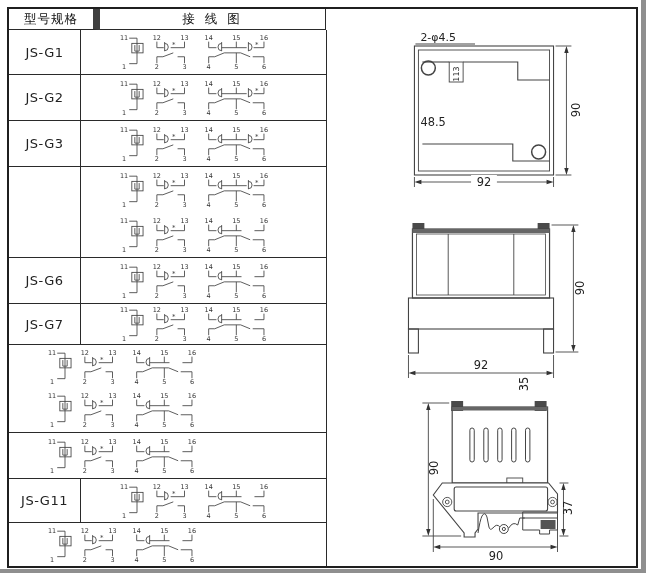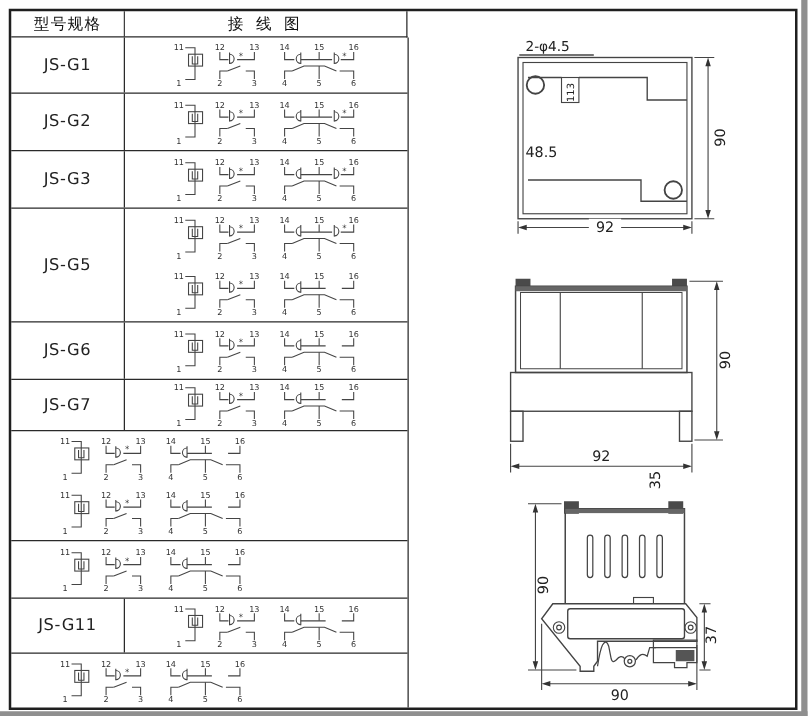--- a/index.html
+++ b/index.html
@@ -3,28 +3,28 @@
 <meta charset="utf-8">
 <style>
   html,body{margin:0;padding:0;}
   body{width:646px;height:573px;background:#fff;position:relative;
        font-family:"DejaVu Sans","Liberation Sans",sans-serif;overflow:hidden;}
   .table{position:absolute;left:7px;top:7px;width:627px;height:557px;
          border:2px solid #1f1f1f;display:flex;flex-direction:column;background:#fff;}
   .header{display:flex;height:21px;flex:0 0 21px;}
   .hcell{display:flex;align-items:center;justify-content:center;
          font-size:12.5px;color:#111;border-bottom:1px solid #2a2a2a;box-sizing:border-box;}
-  .hc1{width:91px;border-right:1px solid #404040;letter-spacing:1px;}
+  .hc1{width:91px;border-right:7px solid #404040;letter-spacing:1px;}
   .hc2{width:226px;border-right:1px solid #2a2a2a;letter-spacing:3px;}
   .hc3{flex:1;letter-spacing:2px;}
   .tbody{flex:1;display:flex;min-height:0;}
   .rows{width:317px;display:flex;flex-direction:column;}
   .row{display:flex;border-bottom:1px solid #2a2a2a;box-sizing:border-box;min-height:0;}
   .row:last-child{border-bottom:none;}
-  .model-cell{width:91px;border-right:1px solid #2a2a2a;box-sizing:border-box;
+  .model-cell{width:72px;border-right:1px solid #2a2a2a;box-sizing:border-box;
               display:flex;flex-direction:column;}
   .model-label{flex:1;display:flex;align-items:center;justify-content:center;
                font-size:13px;color:#222;letter-spacing:0.5px;}
   .wiring-cell{width:226px;box-sizing:border-box;display:flex;flex-direction:column;}
   .wiring-holder{flex:1;display:flex;align-items:center;justify-content:center;min-height:0;}
   .outline-col{flex:1;border-left:1px solid #2a2a2a;box-sizing:border-box;position:relative;}
   .outline-col svg{position:absolute;left:0;top:0;width:100%;height:100%;}
   .scan-edge-right{position:absolute;right:0;top:0;width:5px;height:100%;background:#8f8f8f;}
   .scan-edge-bottom{position:absolute;left:0;bottom:0;width:100%;height:4px;background:#8f8f8f;}
   svg text{font-family:"DejaVu Sans","Liberation Sans",sans-serif;}
@@ -187,21 +187,20 @@
                   <path d="M119,27.5 L130,23 H149 L160,27.5"></path>
                   <path d="M144,35 V23"></path>
                   <path d="M176,35 V27.5 H163"></path>
                 </g>
               </svg>
             </div>
           </div>
         </div>
         <div class="row" style="height: 91px; flex: 0 0 91px;">
           <div class="model-cell">
-            <div class="model-label">JS-G5</div>
           </div>
           <div class="wiring-cell">
             <div class="wiring-holder">
               <svg width="186" height="38" viewBox="0 0 190 44">
                 <g fill="#333" stroke="none" font-size="7.5" text-anchor="middle">
                   <text x="14" y="8.5">11</text>
                   <text x="52" y="8.5">12</text>
                   <text x="84" y="8.5">13</text>
                   <text x="112" y="8.5">14</text>
                   <text x="144" y="8.5">15</text>

